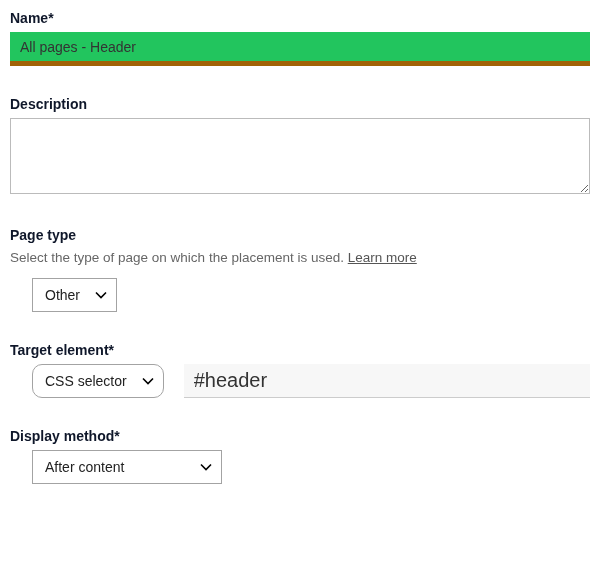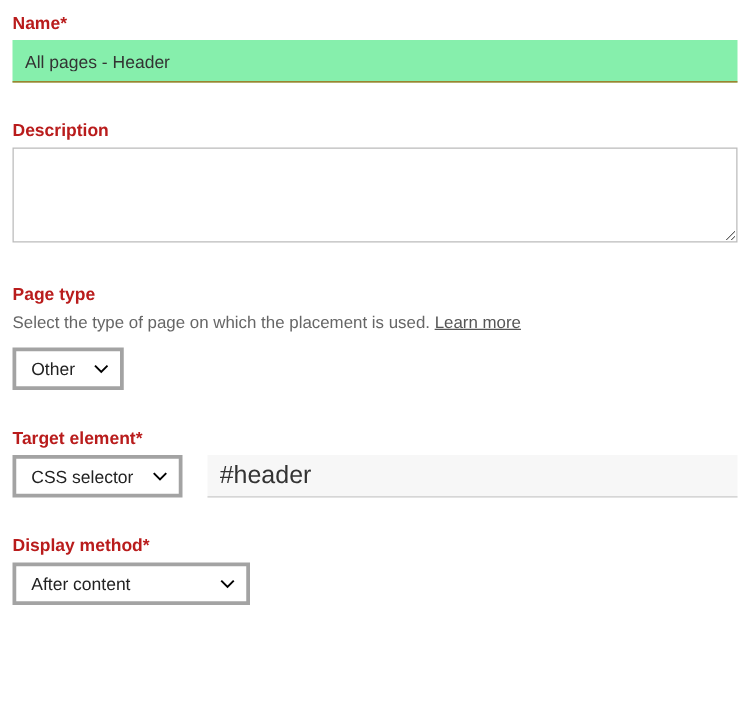--- a/index.html
+++ b/index.html
@@ -8,42 +8,42 @@
     padding: 10px;
     font-family: "Segoe UI", Arial, sans-serif;
     font-size: 14px;
     color: #222;
     width: 600px;
     background: #fff;
   }
   .field-group { margin-bottom: 30px; }
   .field-label {
     font-weight: 600;
-    color: #b91c1c;
+    color: #0f172a;
     margin-bottom: 6px;
     font-size: 14px;
   }
   .help-text {
     color: #666;
     font-size: 13.5px;
     margin-bottom: 10px;
     line-height: 1.4;
   }
   .learn-more {
     color: #555;
     text-decoration: underline;
     cursor: pointer;
   }
   .text-input {
     width: 100%;
     height: 34px;
     padding: 6px 10px;
     border: none;
-    border-bottom: 1px solid #a16207;
-    background: #86efac;
+    border-bottom: 5px solid #a16207;
+    background: #22c55e;
     font-size: 14px;
     font-family: inherit;
     color: #333;
   }
   .selector-input {
     flex: 1;
     height: 34px;
     padding: 6px 10px;
     border: none;
     border-bottom: 1px solid #ccc;
@@ -59,27 +59,28 @@
     border: 1px solid #bbb;
     background: #fff;
     font-size: 14px;
     font-family: inherit;
     resize: both;
   }
   .dropdown {
     display: inline-flex;
     align-items: center;
     justify-content: space-between;
-    border: 3px solid #a3a3a3;
+    border: 1px solid #a3a3a3;
     background: #fff;
     height: 34px;
     padding: 0 8px 0 12px;
     cursor: pointer;
     user-select: none;
     font-size: 14px;
+    margin-left: 22px;
   }
   .dropdown .dd-label { margin-right: 14px; }
   .chev svg { display: block; }
   .row { display: flex; align-items: center; gap: 20px; }
 </style>
 </head>
 <body>
 
 <div class="field-group">
   <div class="field-label">Name*</div>
@@ -102,21 +103,21 @@
       <svg width="14" height="14" viewBox="0 0 14 14">
           <path d="M2 4.5 L7 9.5 L12 4.5" stroke="#000" stroke-width="1.6" fill="none"></path>
         </svg>
     </span>
   </div>
 </div>
 
 <div class="field-group">
   <div class="field-label">Target element*</div>
   <div class="row">
-    <div class="dropdown" style="min-width:122px;">
+    <div class="dropdown" style="min-width:122px;border-radius:10px;">
       <span class="dd-label">CSS selector</span>
       <span class="chev">
         <svg width="14" height="14" viewBox="0 0 14 14">
             <path d="M2 4.5 L7 9.5 L12 4.5" stroke="#000" stroke-width="1.6" fill="none"></path>
           </svg>
       </span>
     </div>
     <input type="text" class="selector-input" value="#header" style="">
   </div>
 </div>

